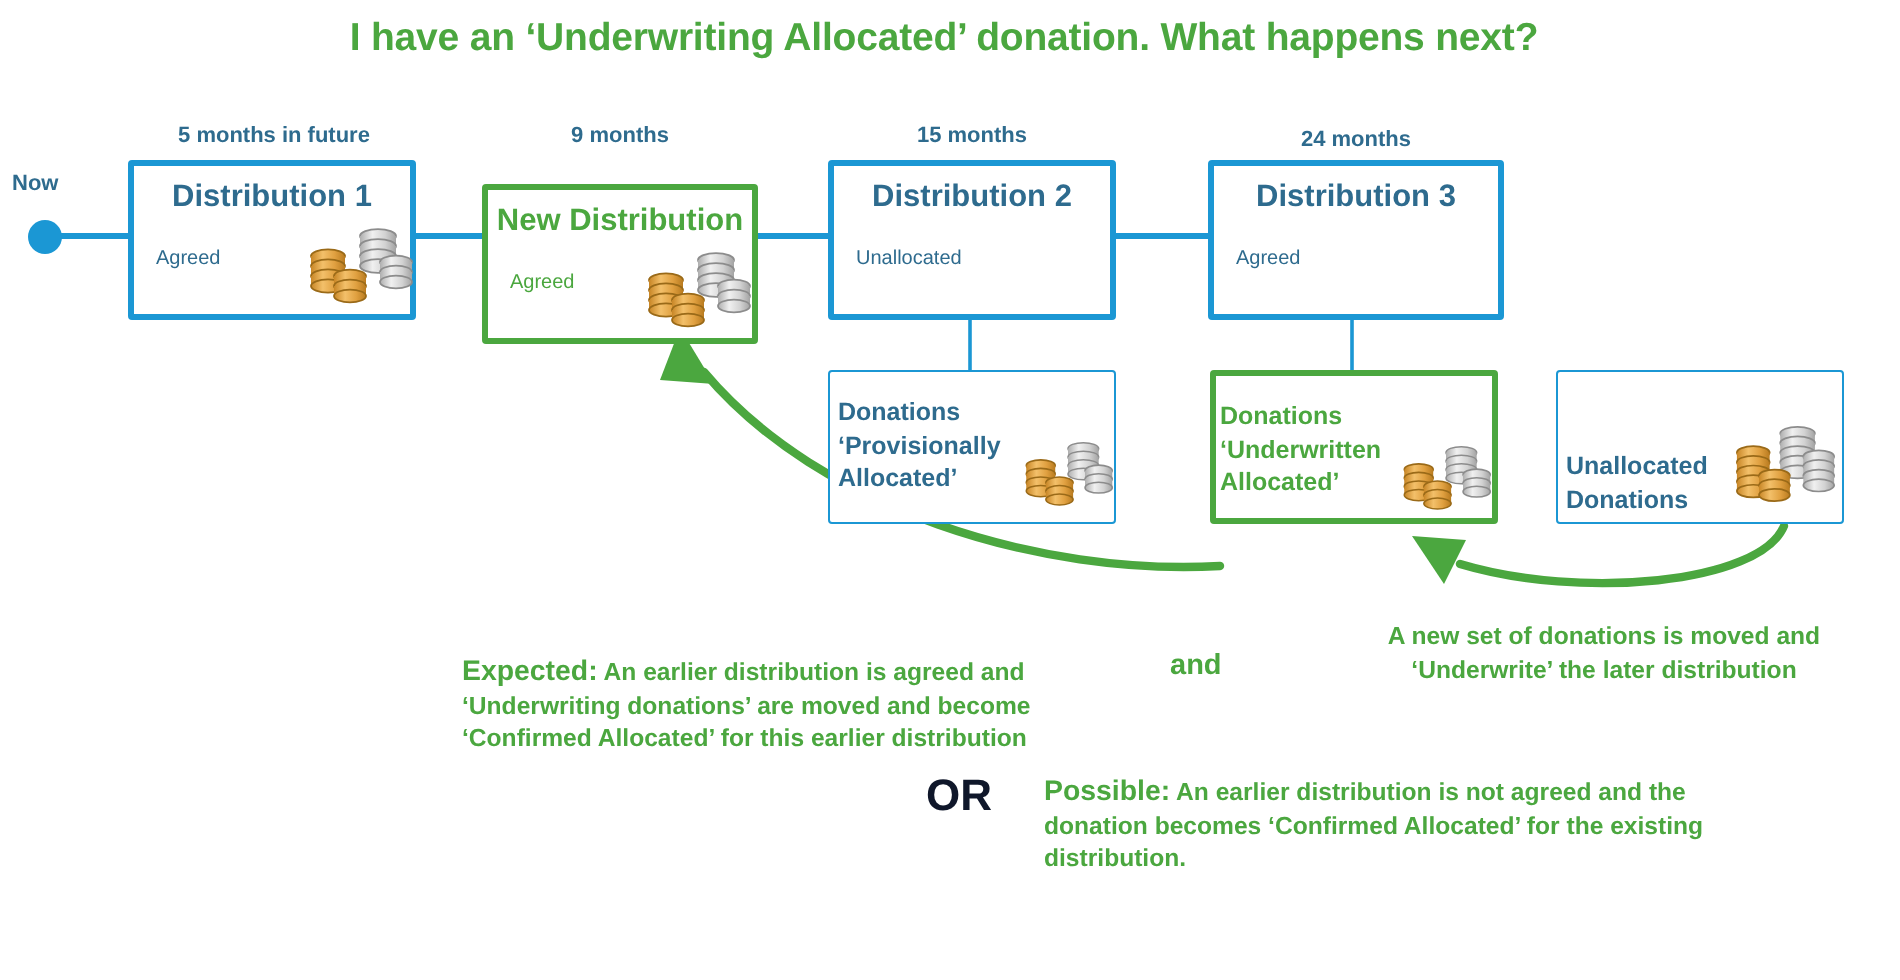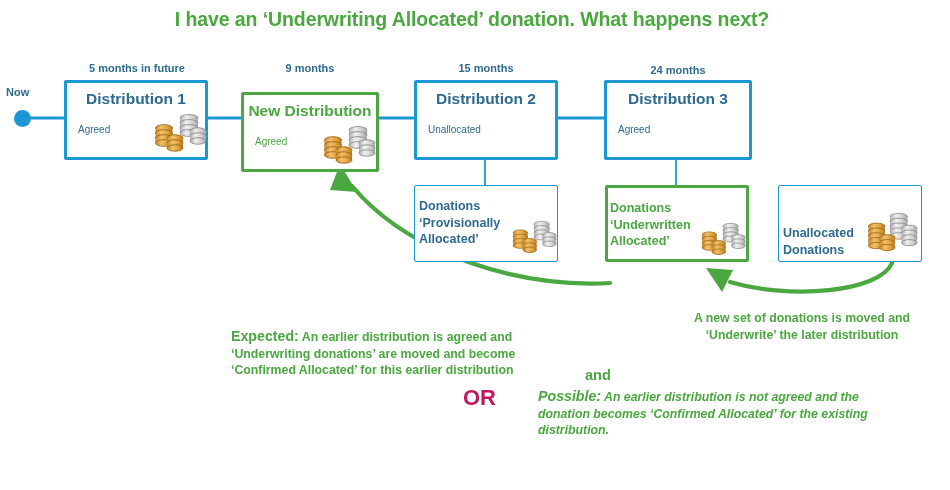--- a/index.html
+++ b/index.html
@@ -120,31 +120,30 @@
     font-size: 14.2px;
     font-weight: bold;
   }
   .note-body { font-weight: bold; }
 
   #and-word {
     left: 585px; top: 325px;
     font-size: 14.5px;
     font-weight: bold;
     color: #4BA73F;
-    margin-top: 42px;
   }
   #or-word {
     left: 463px; top: 385px;
     font-size: 22px;
     font-weight: bold;
-    color: #be185d;
+    color: #0f172a;
   }
   #expected-note { left: 231px; top: 308px; width: 330px; margin-top: 20px; }
   #right-note { left: 682px; top: 310px; width: 240px; text-align: center; }
-  #possible-note { left: 538px; top: 388px; width: 340px; font-style: italic; }
+  #possible-note { left: 522px; top: 388px; width: 340px; }
 </style>
 </head>
 <body>
 
 <div id="canvas">
 
   <div class="abs" id="title">I have an ‘Underwriting Allocated’ donation. What happens next?</div>
 
   <svg class="abs" id="lines" width="950" height="490">
     <defs>

